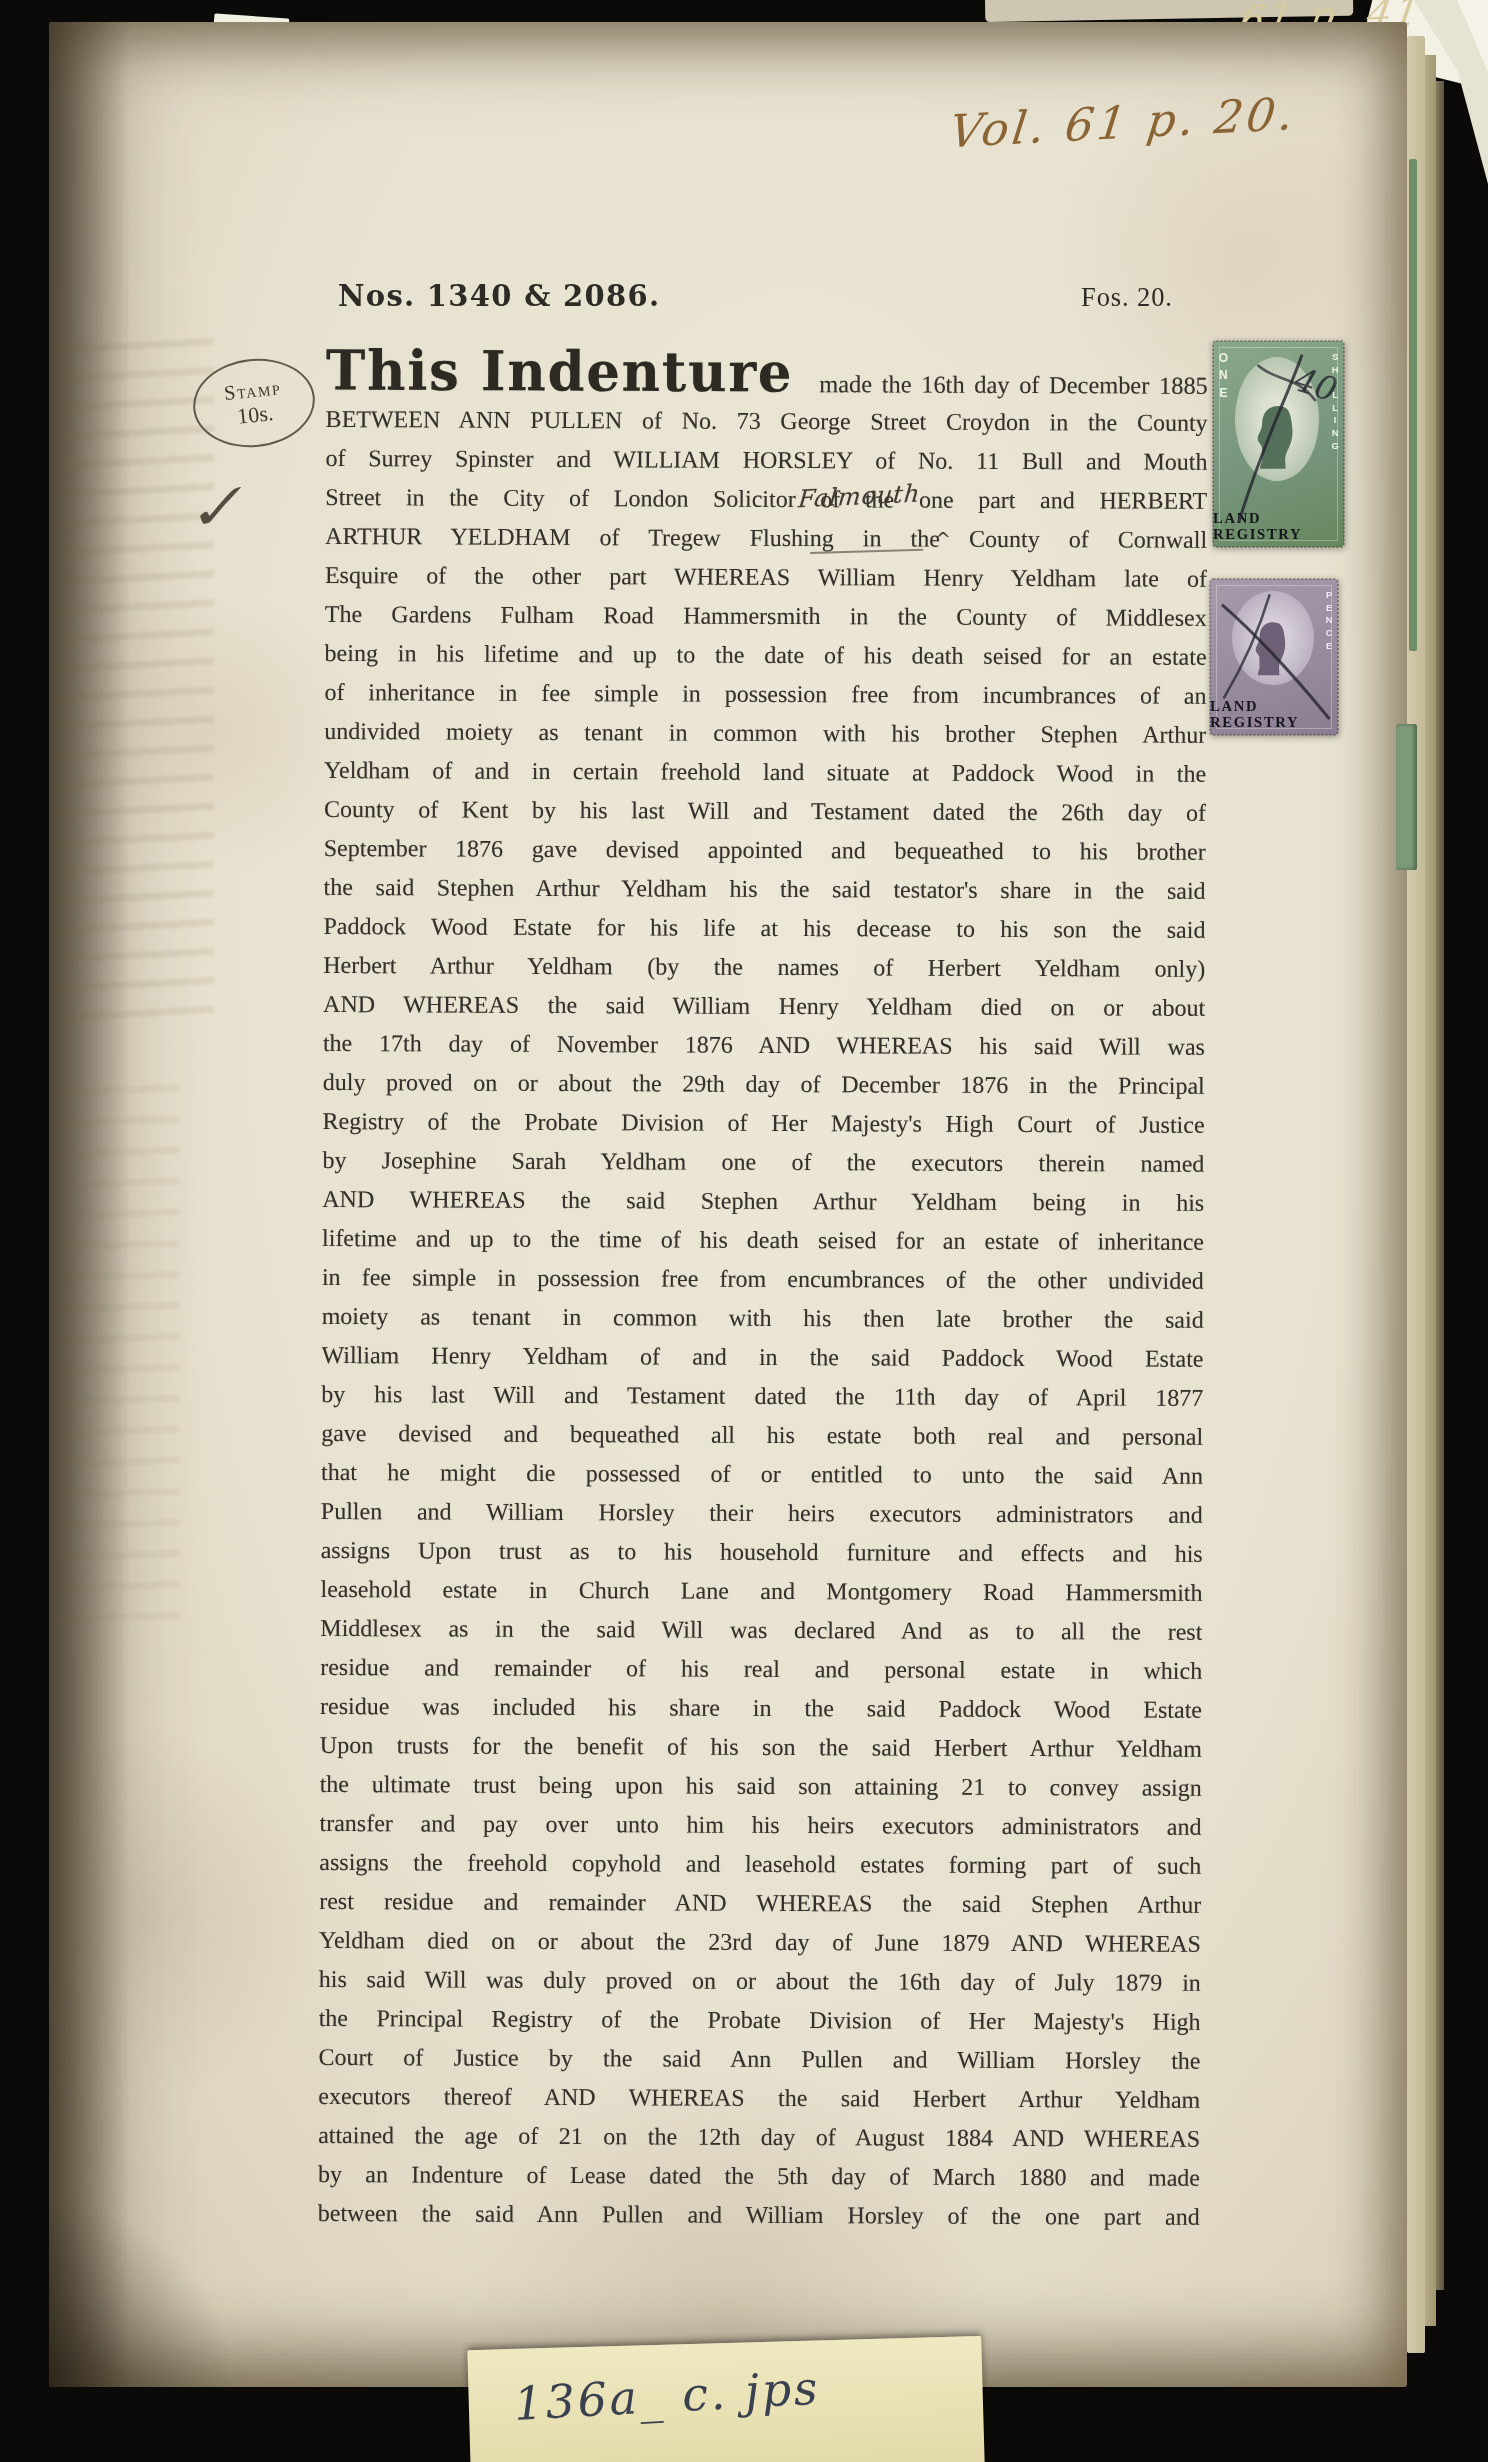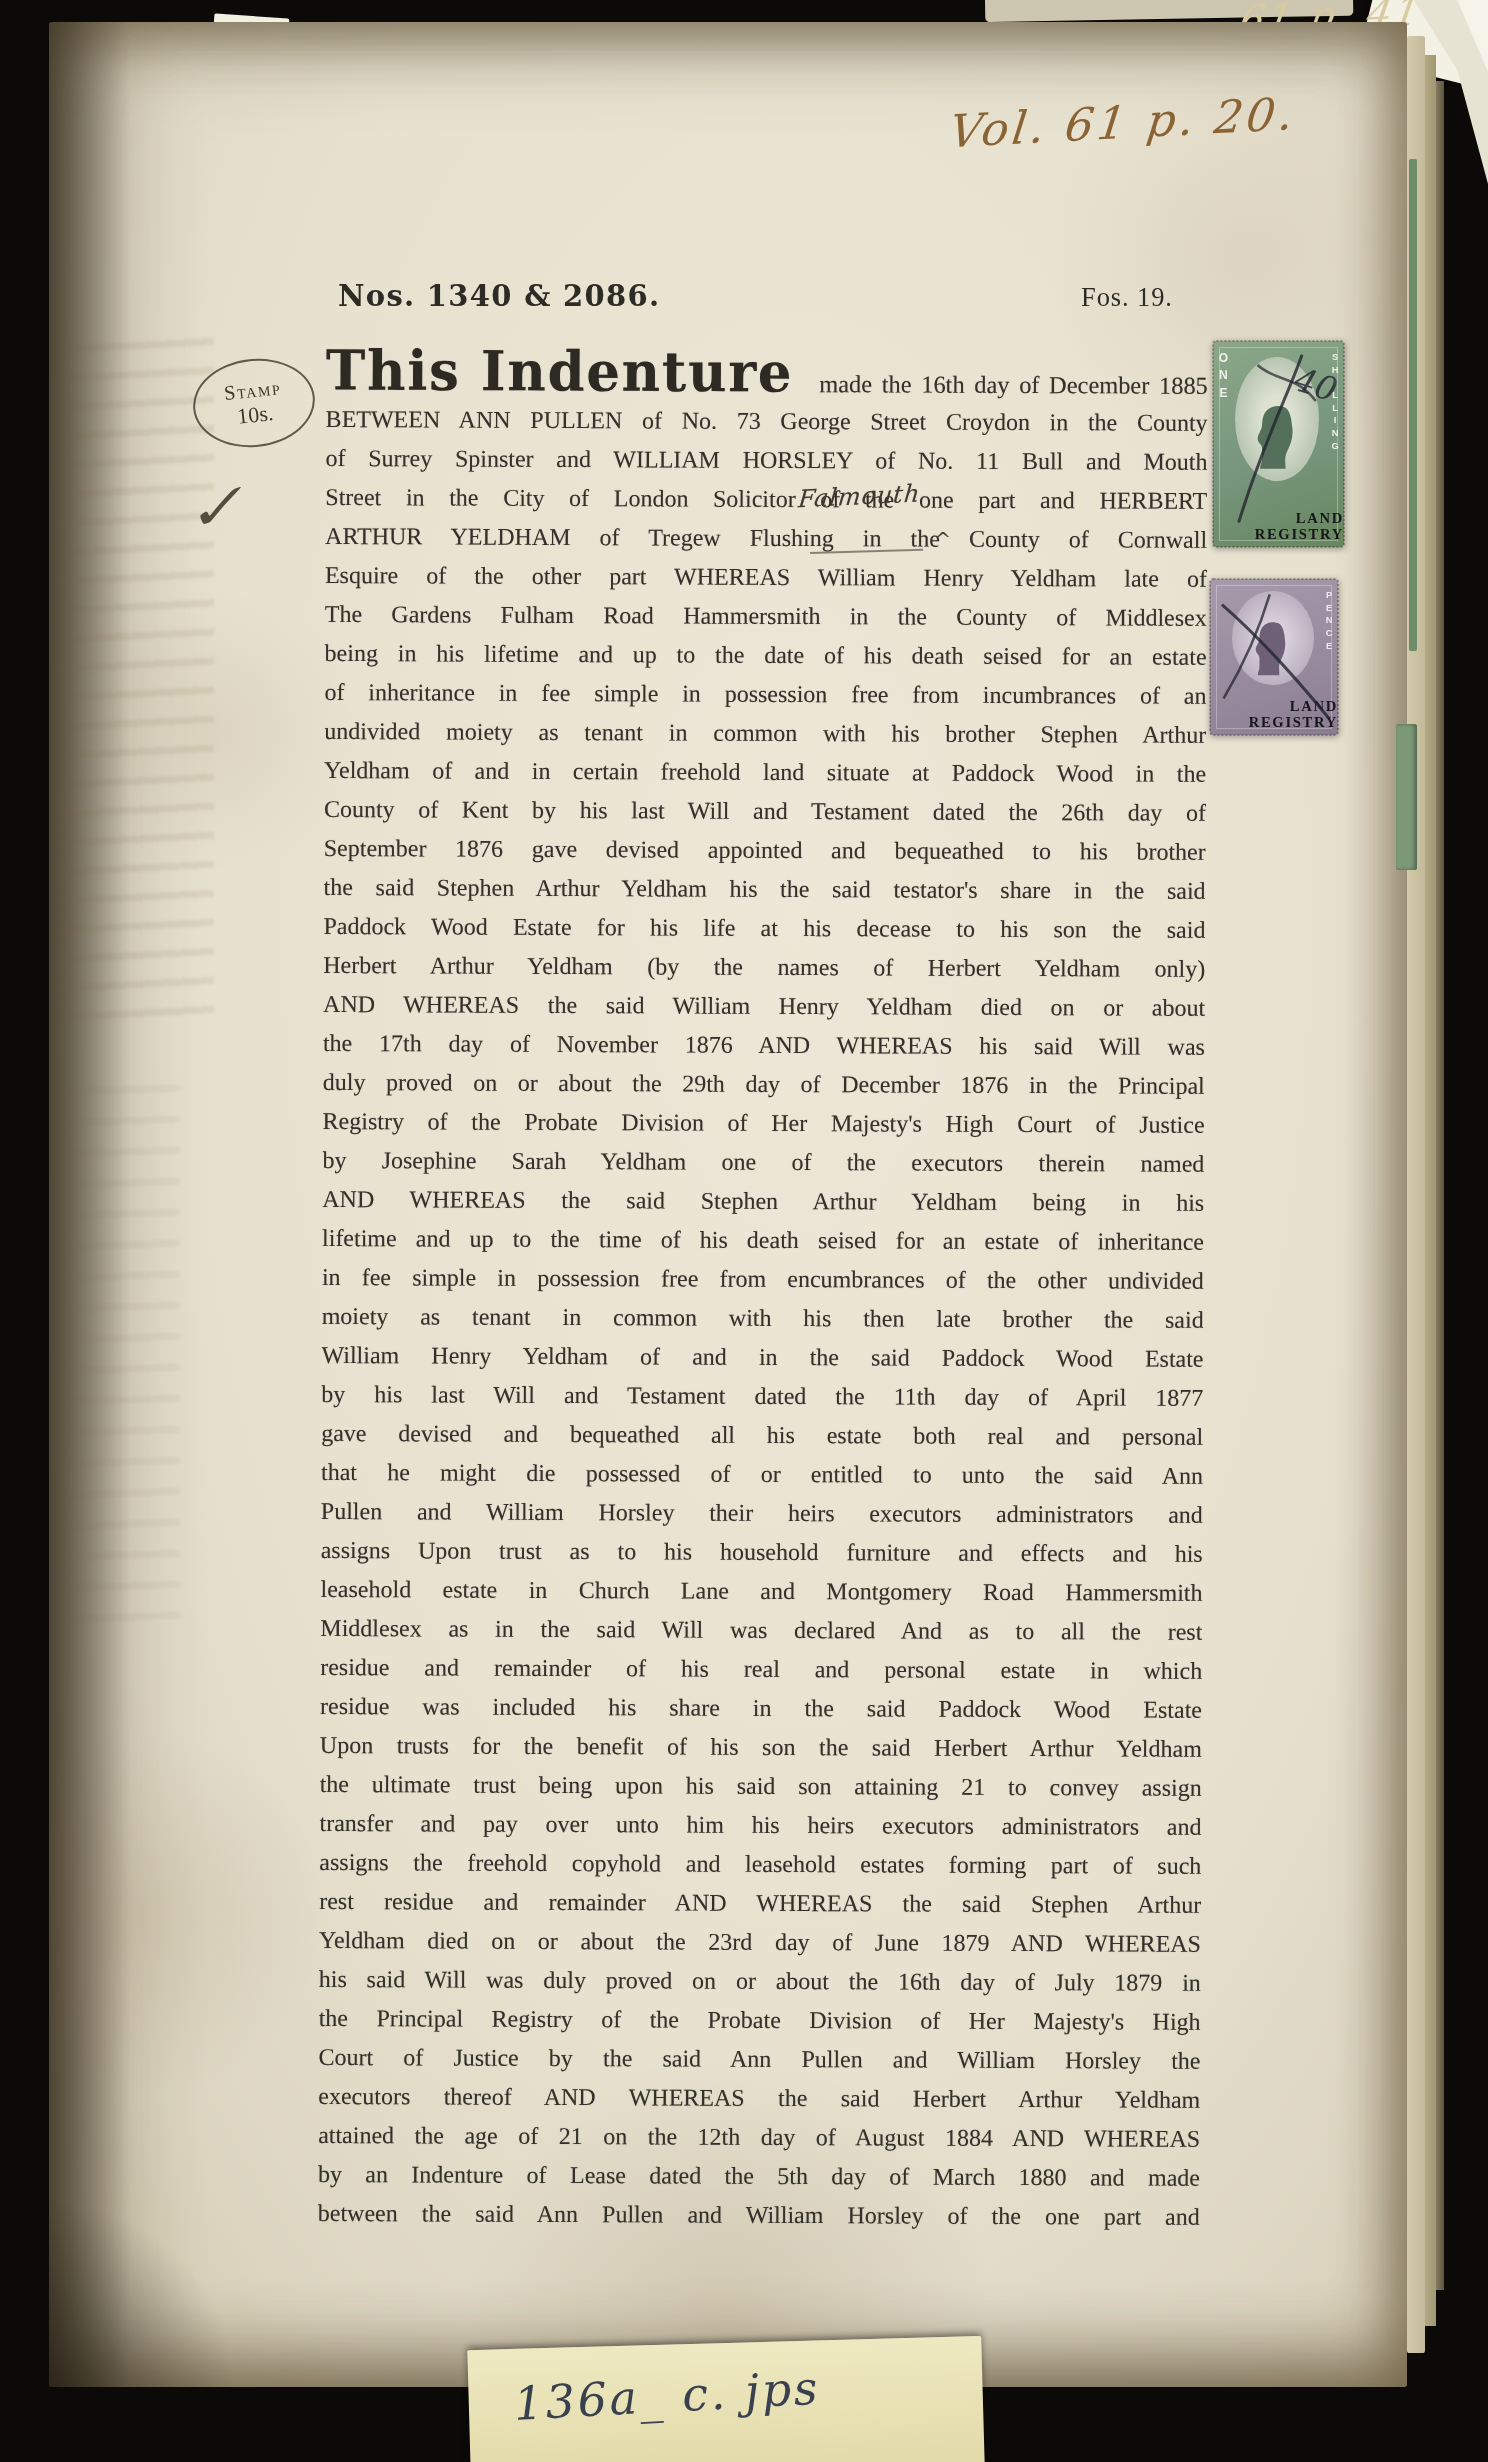--- a/index.html
+++ b/index.html
@@ -94,21 +94,21 @@
   .stamp .frame{position:absolute;inset:6px;border:1.7px solid rgba(255,255,255,.30);pointer-events:none;}
   .stamp .oval{position:absolute;left:17%;top:8%;width:64%;height:60%;border-radius:50%;
                display:flex;align-items:flex-end;justify-content:center;overflow:hidden;}
   .stamp-green .oval{background:radial-gradient(#dde2d2 25%,#b9c6b2 70%,#93ab90);}
   .stamp-lilac .oval{background:radial-gradient(#d7cfda 25%,#bcb1c1 70%,#a294a8);}
   .vtx{position:absolute;writing-mode:vertical-rl;text-orientation:upright;font-family:"Liberation Sans",sans-serif;
        font-weight:bold;color:#eef2e6;}
   .v-left{left:3.4px;top:10.3px;font-size:12px;letter-spacing:3.4px;}
   .v-right{right:3.4px;top:10.3px;font-size:9.4px;letter-spacing:1.7px;}
   .stamp-lilac .vtx{color:#efe9f1;}
-  .ovp{position:absolute;left:0;right:0;bottom:5.1px;text-align:right;line-height:1.1;
+  .ovp{position:absolute;left:0;right:0;bottom:5.1px;text-align:left;line-height:1.1;
        font-family:"Liberation Serif",serif;font-weight:bold;color:#15151a;letter-spacing:1.7px;}
   .ovp .o1{font-size:14.6px;}.ovp .o2{font-size:14.6px;}
   .cancel{position:absolute;inset:0;pointer-events:none;}
   .cancel-text{position:absolute;right:6.8px;top:24px;font-size:33px;color:#23242e;opacity:.82;
                font-style:italic;transform:rotate(18deg);font-family:"DejaVu Serif",serif;}
 
   
   .note{position:absolute;left:469px;top:2343px;width:514px;height:128px;border-radius:1.7px;
         background:linear-gradient(#efe9c2,#e2daa9);transform:rotate(-1.6deg);
         box-shadow:0 -2.6px 7.7px rgba(0,0,0,.45);}
@@ -131,21 +131,21 @@
   <div class="page">
     <div class="gutter"></div>
     <div class="ghost"></div>
     <div class="ghost2"></div>
     <div class="spots"></div>
     <div class="curl"></div>
 
     <div class="vol-note hand">Vol. 61 p. 20.</div>
 
     <div class="hdr-nos">Nos. 1340 &amp; 2086.</div>
-    <div class="hdr-fos">Fos. 19.</div>
+    <div class="hdr-fos">Fos. 20.</div>
 
     <div class="stamp-circle">
       <span class="l1">Stamp</span>
       <span class="l2">10s.</span>
     </div>
 
     <div class="checkmark hand">✓</div>
 
     <div class="doc">
       <div class="first-line">

